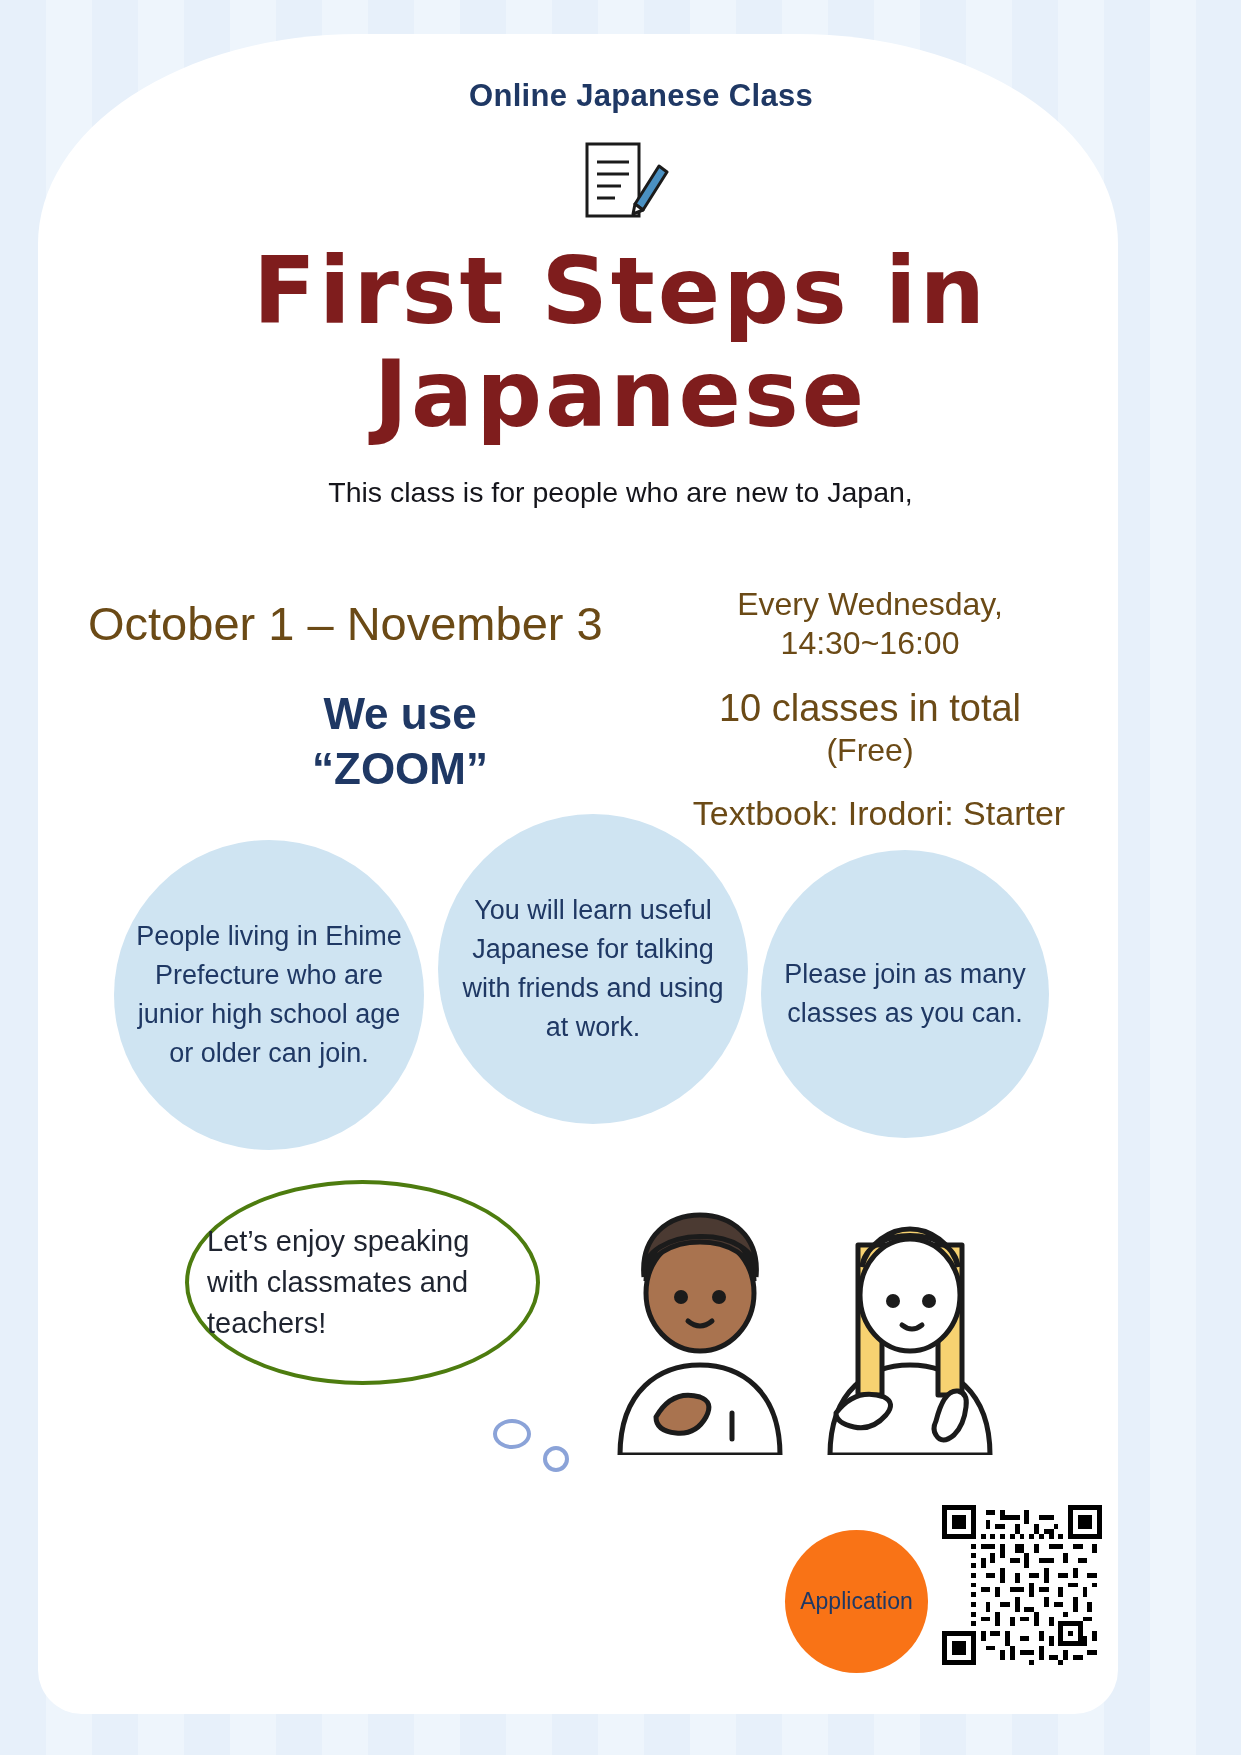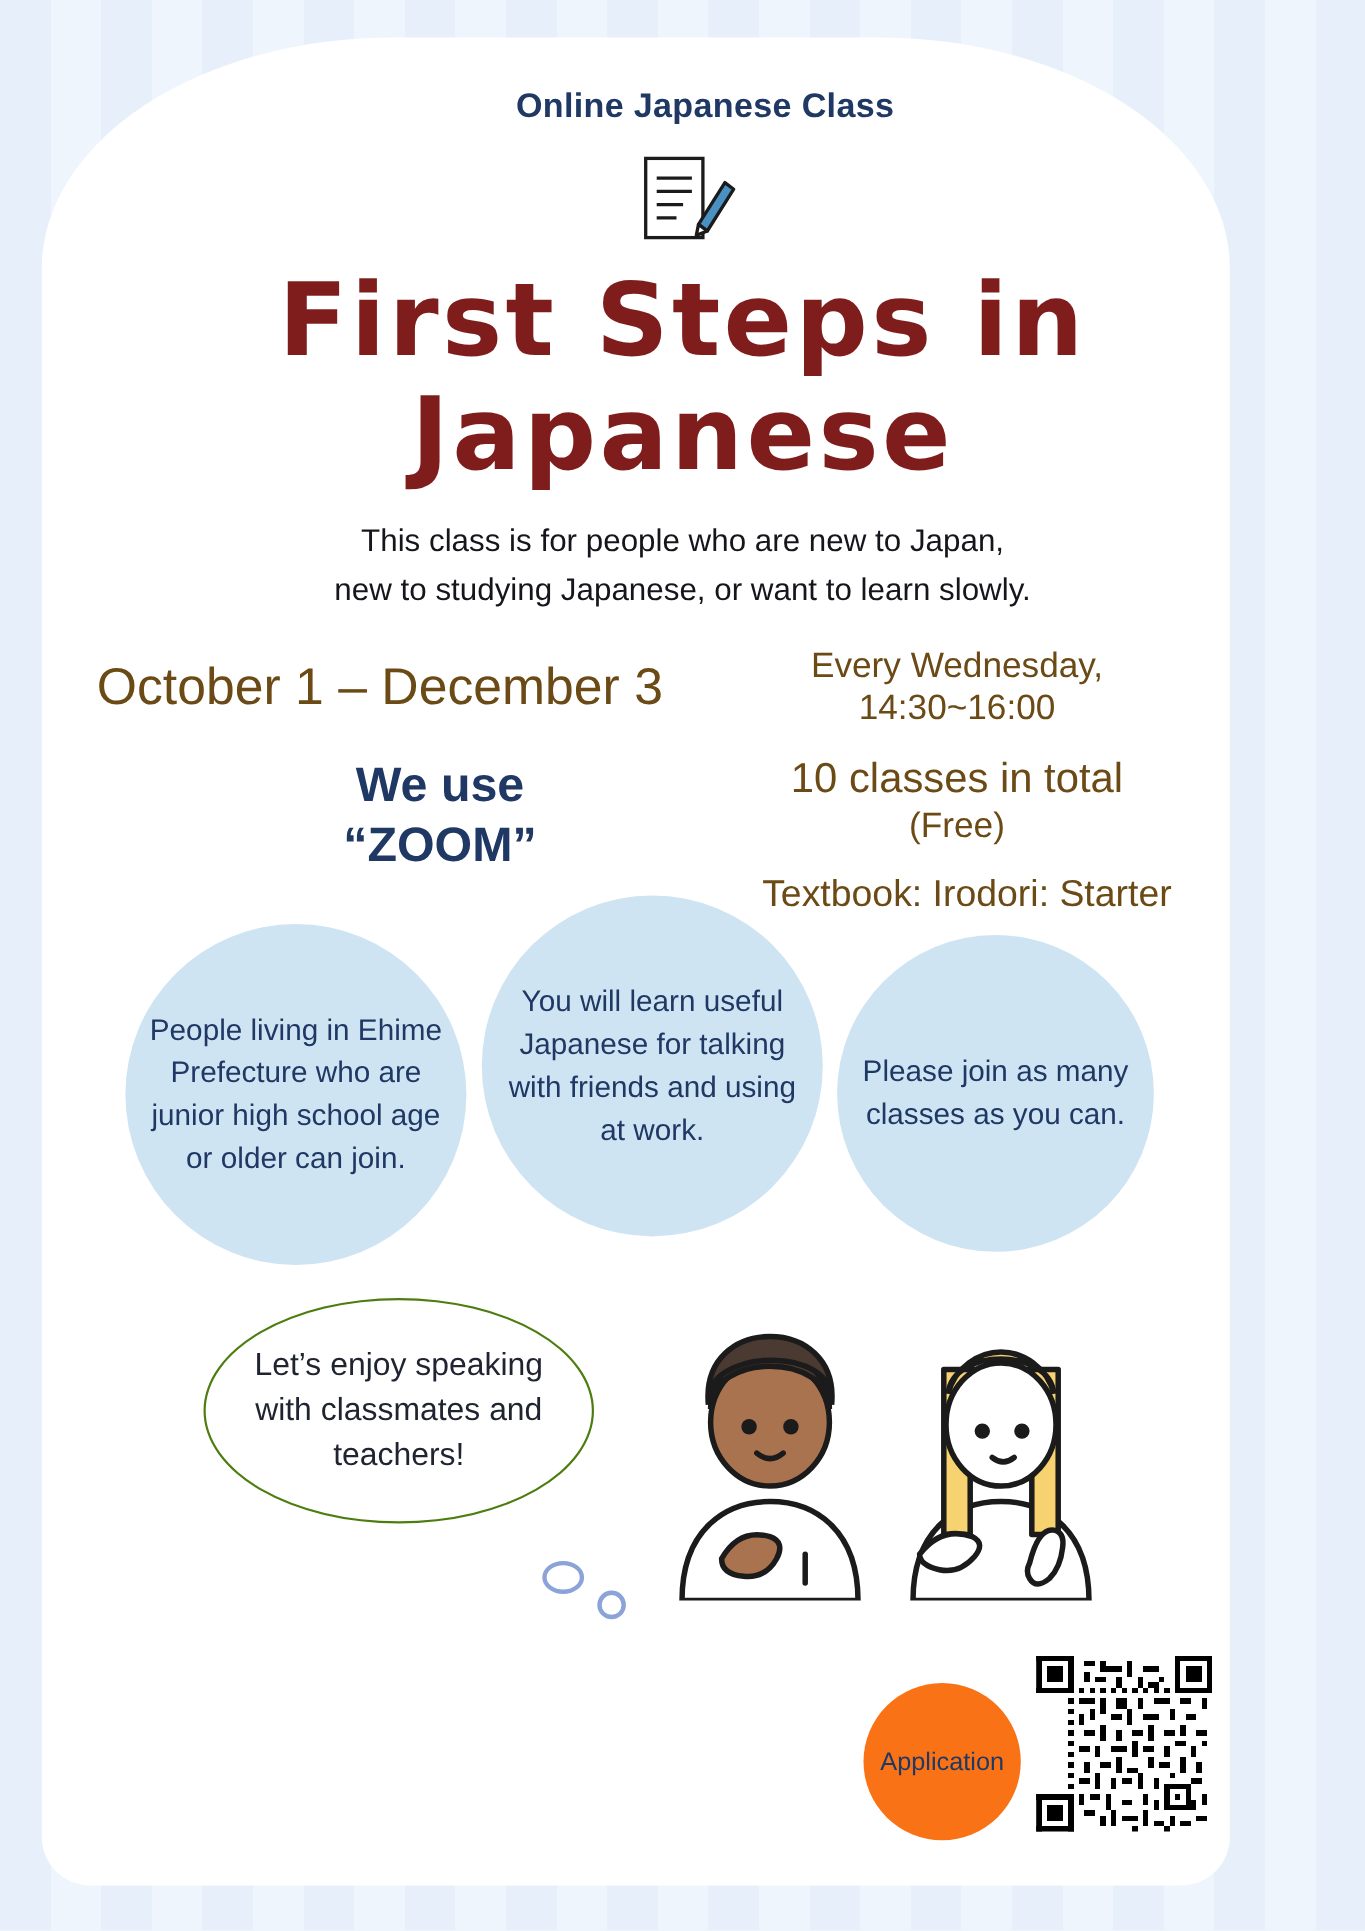--- a/index.html
+++ b/index.html
@@ -99,24 +99,24 @@
     line-height: 1.45;
     padding: 0 14px;
   }
   .bubble.b1 { left: 113px; top: 8px;  width: 310px; height: 310px; }
   .bubble.b2 { left: 437px; top: -18px; width: 310px; height: 310px; }
   .bubble.b3 { left: 760px; top: 18px; width: 288px; height: 288px; }
 
   .speech {
     position: absolute; left: 185px; top: 1180px;
     width: 355px; height: 205px;
-    border: 2px solid #4d7c0f;
+    border: 4px solid #4d7c0f;
     border-radius: 50%;
     display: flex; align-items: center; justify-content: center;
-    text-align: center;
+    text-align: left;
     color: #1f2430;
     font-size: 29px; line-height: 1.42;
     padding: 0 18px;
   }
   .speech-dot1, .speech-dot2 {
     position: absolute; border: 4px solid #8ba3d8; border-radius: 50%;
     background: #fff;
   }
   .speech-dot1 { left: 493px; top: 1419px; width: 38px; height: 30px; }
   .speech-dot2 { left: 543px; top: 1446px; width: 26px; height: 26px; }
@@ -160,24 +160,23 @@
     <path d="M62 64 L60 74 L70 70 Z" fill="#ffffff" stroke="#1b1b1b" stroke-width="3" stroke-linejoin="round"></path>
   </svg>
 
   <div class="title">
     <div>First Steps in</div>
     <div>Japanese</div>
   </div>
 
   <div class="lead">
     <div>This class is for people who are new to Japan,</div>
-    <div>new to studying Japanese, or want to learn slowly.</div>
-  </div>
-
-  <div class="dates">October 1 – December 3</div>
+  </div>
+
+  <div class="dates">October 1 – November 3</div>
 
   <div class="weuse">
     <div>We use</div>
     <div>“ZOOM”</div>
   </div>
 
   <div class="rightinfo">
     <div class="l1">Every Wednesday,</div>
     <div class="l1">14:30~16:00</div>
     <div class="l2">10 classes in total</div>

